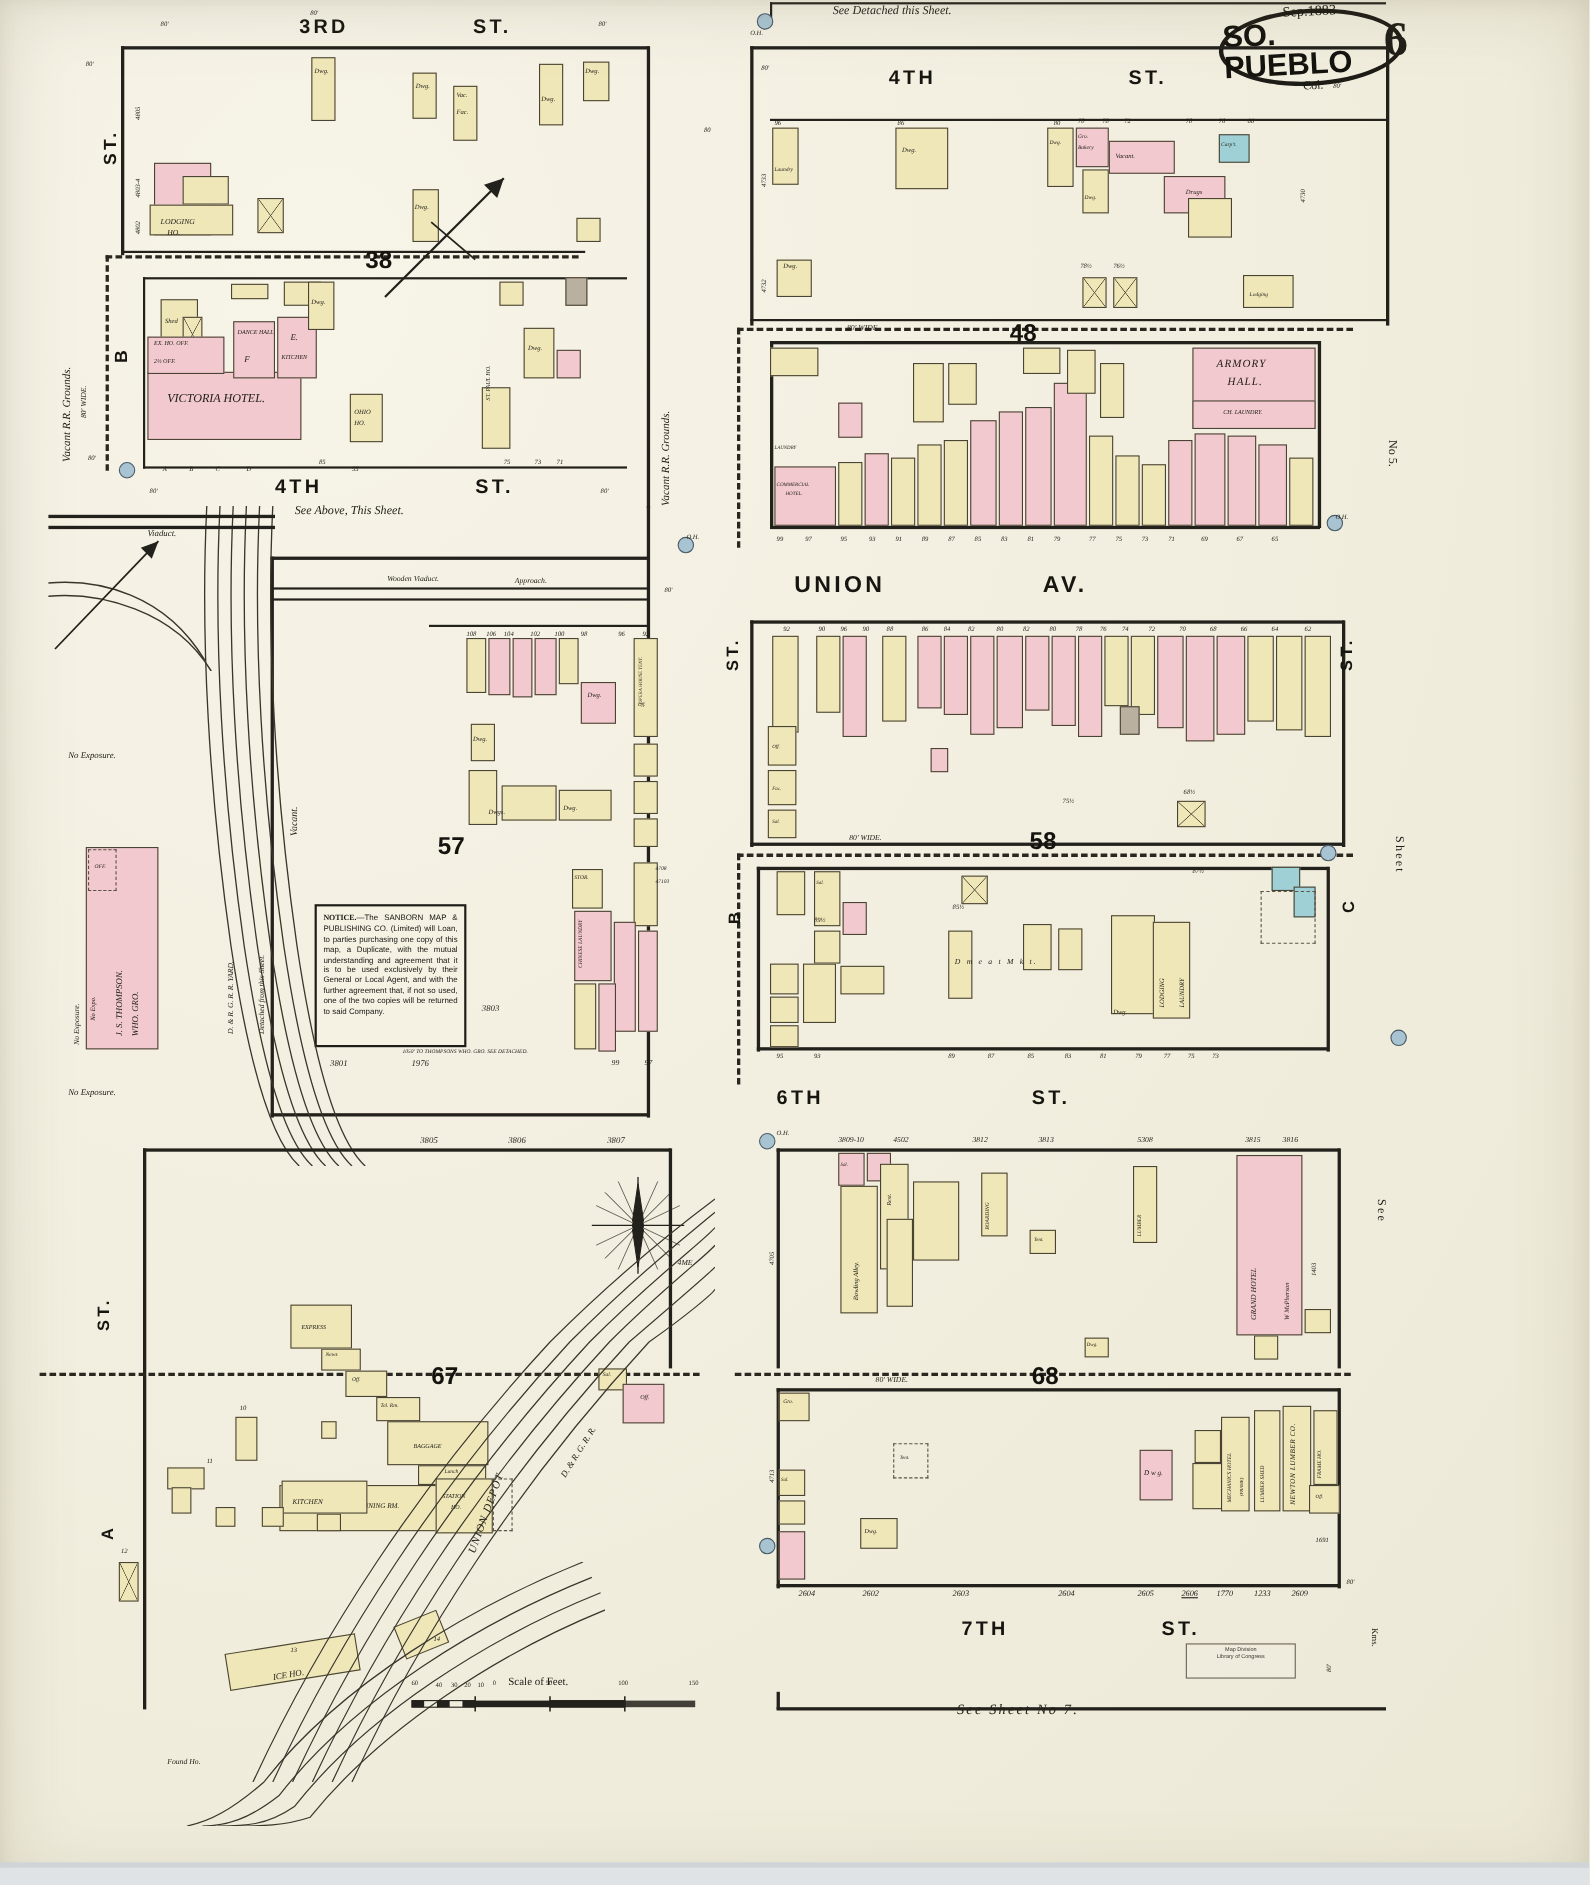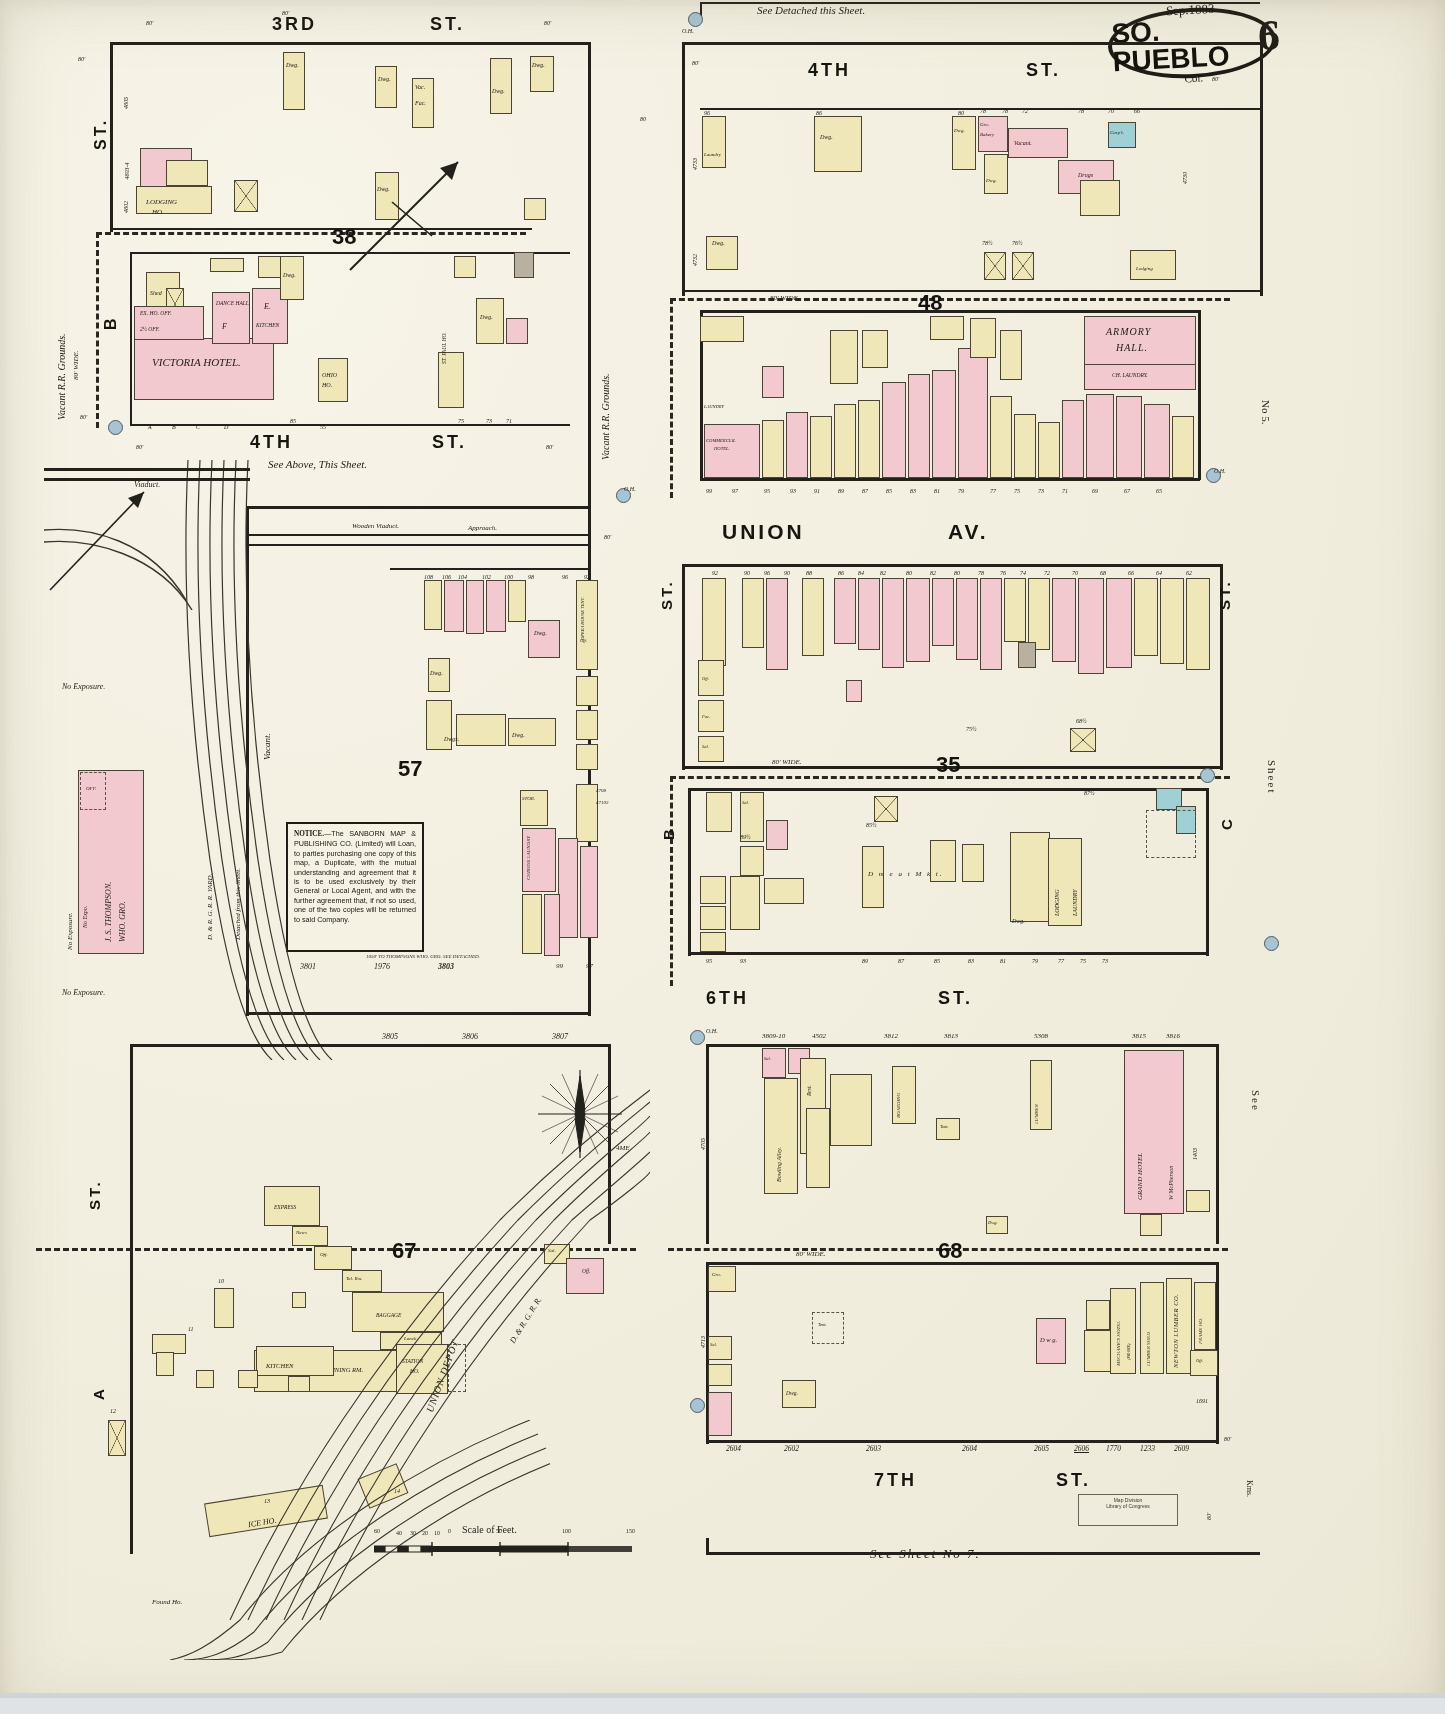--- a/index.html
+++ b/index.html
@@ -317,21 +317,21 @@
 
   <div class="t street" style="left:722px;top:520px;font-size:21px;">UNION</div>
   <div class="t street" style="left:948px;top:520px;font-size:21px;">AV.</div>
 
   <div class="ln hl2" style="left:682px;top:564px;width:540px;"></div>
   <div class="ln vl2" style="left:682px;top:564px;height:206px;"></div>
   <div class="ln hl2" style="left:682px;top:766px;width:540px;"></div>
   <div class="ln vl2" style="left:1220px;top:564px;height:206px;"></div>
   <div class="dash-h" style="left:670px;top:776px;width:560px;"></div>
   <div class="dash-v" style="left:670px;top:776px;height:210px;"></div>
-  <div class="t blocknum" style="left:936px;top:752px;font-size:22px;">35</div>
+  <div class="t blocknum" style="left:936px;top:752px;font-size:22px;">58</div>
 
   <div class="t street vert" style="left:658px;top:610px;font-size:15px;transform:rotate(-90deg);transform-origin:left top;">ST.</div>
   <div class="t street vert" style="left:660px;top:840px;font-size:15px;transform:rotate(-90deg);transform-origin:left top;">B</div>
   <div class="t street vert" style="left:1216px;top:610px;font-size:15px;transform:rotate(-90deg);transform-origin:left top;">ST.</div>
   <div class="t street vert" style="left:1218px;top:830px;font-size:15px;transform:rotate(-90deg);transform-origin:left top;">C</div>
 
   <div class="t tiny hand" style="left:712px;top:570px;">92</div>
   <div class="t tiny hand" style="left:744px;top:570px;">90</div>
   <div class="t tiny hand" style="left:764px;top:570px;">96</div>
   <div class="t tiny hand" style="left:784px;top:570px;">90</div>
@@ -483,21 +483,21 @@
   <div class="bldg br" style="left:558px;top:838px;width:20px;height:100px;"></div>
   <div class="bldg br" style="left:580px;top:846px;width:18px;height:92px;"></div>
   <div class="bldg fr" style="left:522px;top:894px;width:20px;height:60px;"></div>
   <div class="bldg br" style="left:544px;top:894px;width:16px;height:62px;"></div>
   <div class="t tiny hand vert" style="left:526px;top:880px;font-size:5px;transform:rotate(-90deg);transform-origin:left top;">CHINESE LAUNDRY</div>
   <div class="t tiny hand" style="left:596px;top:800px;font-size:5px;">47103</div>
   <div class="t tiny hand" style="left:596px;top:788px;font-size:5px;">4708</div>
 
   <div class="t tiny hand" style="left:300px;top:962px;font-size:8px;">3801</div>
   <div class="t tiny hand" style="left:374px;top:962px;font-size:8px;">1976</div>
-  <div class="t tiny hand" style="left:438px;top:962px;font-size:8px;font-weight:bold;">3803</div>
+  <div class="t tiny hand" style="left:438px;top:912px;font-size:8px;">3803</div>
   <div class="t tiny hand" style="left:556px;top:962px;font-size:7px;">99</div>
   <div class="t tiny hand" style="left:586px;top:962px;font-size:7px;">97</div>
   <div class="t hand" style="left:366px;top:954px;font-size:5px;">1050' TO THOMPSONS WHO. GRO. SEE DETACHED.</div>
 
   <div id="notice" style="left:286px;top:822px;width:138px;height:130px;">
     <p><b>NOTICE.</b><span>—The SANBORN MAP &amp; PUBLISHING CO. (Limited) will Loan, to parties purchasing one copy of this map, a Duplicate, with the mutual understanding and agreement that it is to be used exclusively by their General or Local Agent, and with the further agreement that, if not so used, one of the two copies will be returned to said Company.</span></p>
   </div>
 
   <div class="t hand" style="left:62px;top:682px;font-size:8px;">No Exposure.</div>
   <div class="t hand" style="left:62px;top:988px;font-size:8px;">No Exposure.</div>

